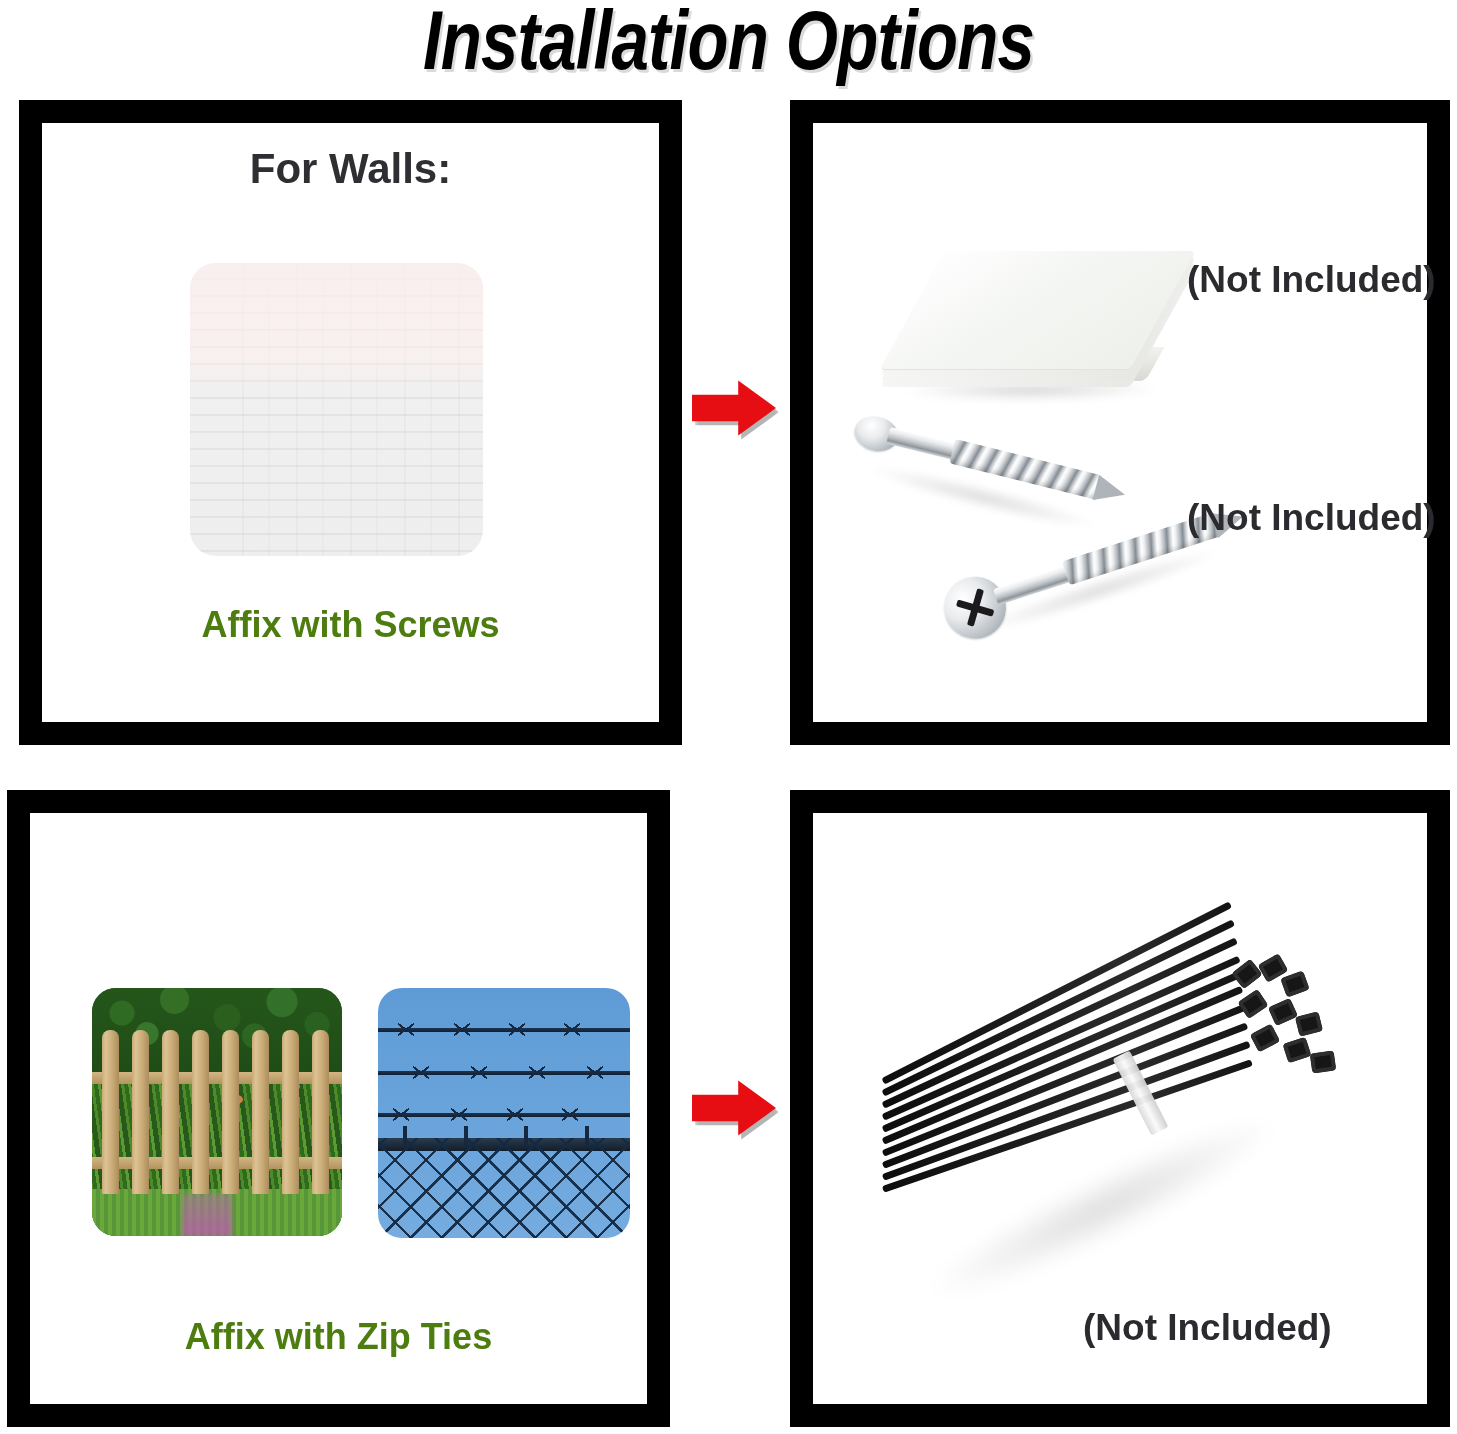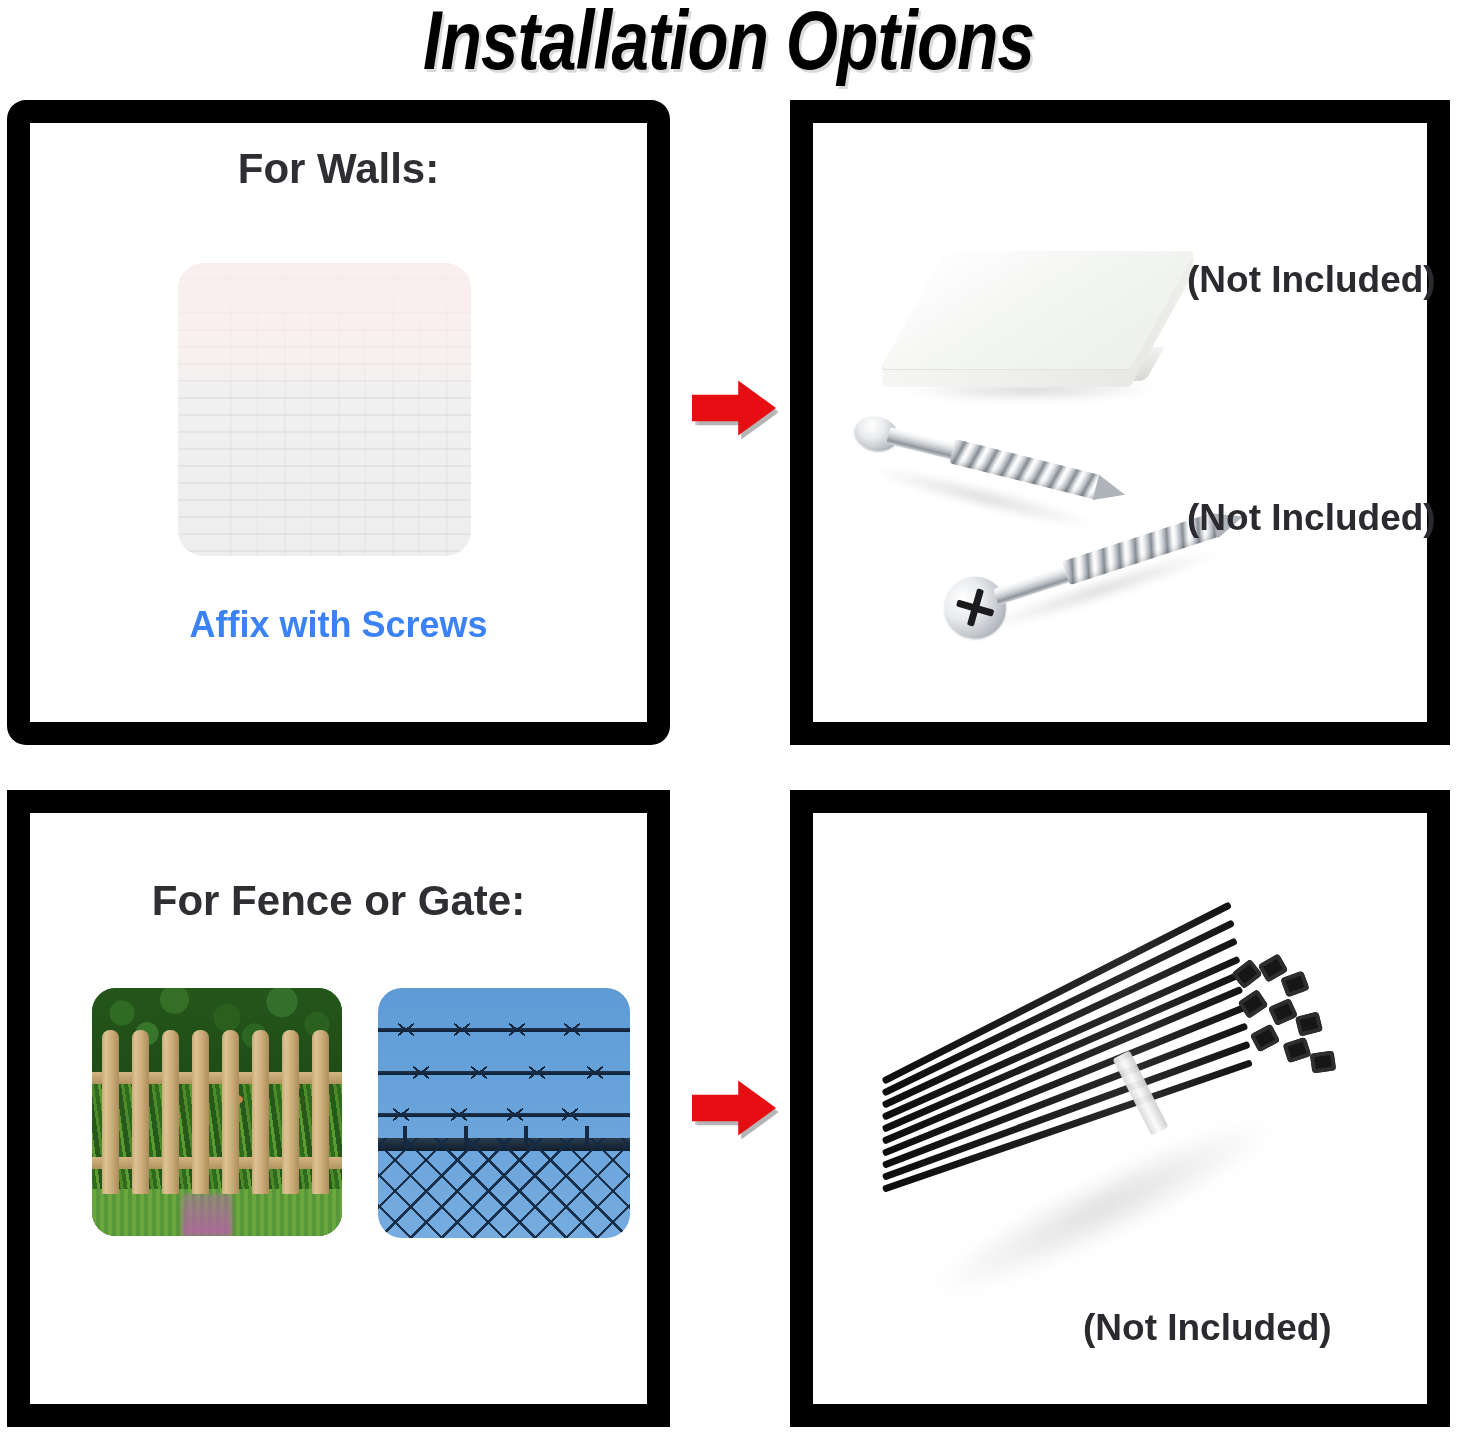--- a/index.html
+++ b/index.html
@@ -12,35 +12,35 @@
     text-align:center;line-height:92px;
     font-size:84px;font-weight:bold;font-style:italic;
     color:#000;letter-spacing:-1px;
     transform:scaleX(.80);transform-origin:center center;
     white-space:nowrap;
     text-shadow:3px 3px 0 rgba(150,150,150,.35);
   }
 
   
   .panel{position:absolute;background:#fff;border:23px solid #000;box-sizing:border-box;}
-  #panel-walls       {left:7px;  top:100px; width:663px;  height:645px;border-radius:19px;}
+  #panel-walls       {left:19px;  top:100px; width:663px;  height:645px;}
   #panel-wall-hw     {left:790px;top:100px; width:660px;  height:645px;}
   #panel-fence       {left:7px;  top:790px; width:663px;  height:637px;}
   #panel-fence-hw    {left:790px;top:790px; width:660px;  height:637px;}
 
   .panel-inner{position:relative;width:100%;height:100%;}
 
   
   .heading{
     position:absolute;left:0;width:100%;text-align:center;
     font-size:42px;font-weight:bold;color:#2f2f33;white-space:nowrap;
   }
   .caption{
     position:absolute;left:0;width:100%;text-align:center;
-    font-size:36px;font-weight:bold;color:#3b82f6;line-height:48px;
+    font-size:36px;font-weight:bold;color:#4d7c0f;line-height:48px;
   }
   .notinc{
     position:absolute;font-size:37px;font-weight:bold;color:#2b2b2f;
     white-space:nowrap;
   }
 
   
   #brick-wall{
     position:absolute;left:148px;top:140px;width:293px;height:293px;
     border-radius:26px;overflow:hidden;
@@ -266,21 +266,20 @@
       <div class="thread" style="left:128px;top:28px;width:160px;"></div>
       <div class="tip" style="left:284px;top:28px;"></div>
     </div>
 
     <div class="notinc" style="left:374px;top:374px;">(Not Included)</div>
   </div>
 </div>
 
 <div class="panel" id="panel-fence">
   <div class="panel-inner">
-    <div class="heading" style="top:64px;">For Fence or Gate:</div>
 
     <div class="photo" id="photo-wood">
       <div class="sky"></div>
       <div class="hedge"></div>
       <div class="foliage"></div>
       <div class="flower" style="left:16%;top:40%;"></div>
       <div class="flower" style="left:30%;top:50%;"></div>
       <div class="flower" style="left:55%;top:43%;"></div>
       <div class="flower" style="left:78%;top:38%;"></div>
       <div class="grass"></div>
@@ -319,20 +318,21 @@
       <div class="barbspike" style="left:73%;top:48%;"></div>
 
       <div class="toprail" style="top:60%;"></div>
       <div class="post" style="left:10%;top:55%;height:8%;"></div>
       <div class="post" style="left:34%;top:55%;height:8%;"></div>
       <div class="post" style="left:58%;top:55%;height:8%;"></div>
       <div class="post" style="left:82%;top:55%;height:8%;"></div>
       <div class="mesh"></div>
     </div>
 
+    <div class="caption" style="top:500px;">Affix with Zip Ties</div>
   </div>
 </div>
 
 <div class="arrow" id="arrow-fence">
   <div class="sh"></div>
   <div class="fg" id="arrow-fence-fg" style="background: rgb(230, 14, 18);"></div>
 </div>
 
 <div class="panel" id="panel-fence-hw">
   <div class="panel-inner">

